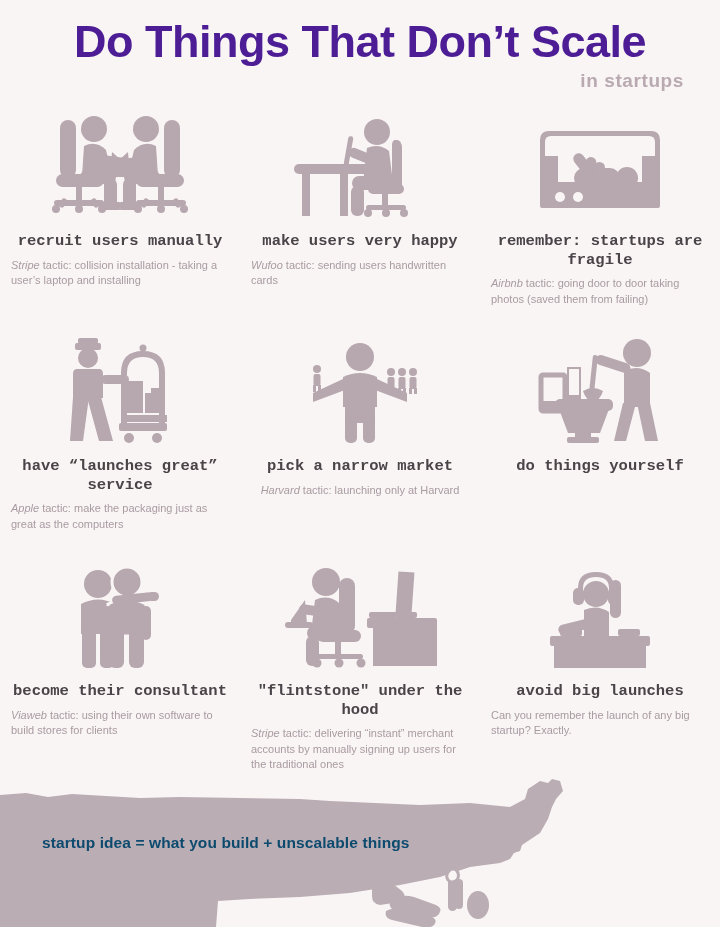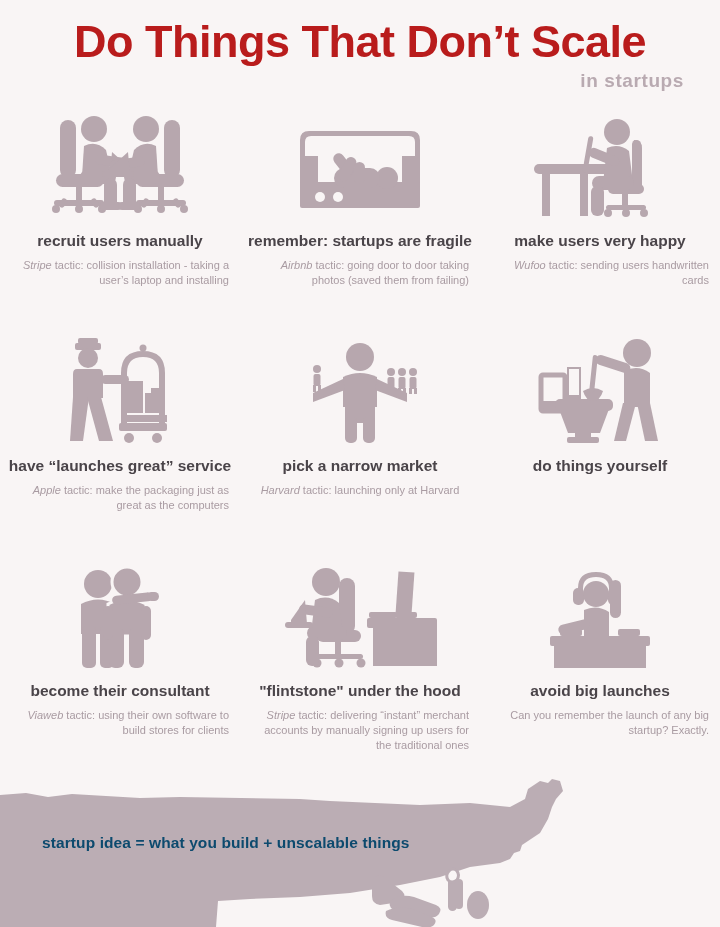--- a/index.html
+++ b/index.html
@@ -25,21 +25,21 @@
   
   .header {
     padding-top: 18px;
     text-align: center;
     position: relative;
     z-index: 3;
   }
   .main-title {
     font-size: 45px;
     font-weight: bold;
-    color: #b91c1c;
+    color: #4c1d95;
     letter-spacing: -0.5px;
     line-height: 1.05;
     margin: 0;
     padding: 0 10px;
   }
   .sub-title {
     font-size: 19px;
     color: #b9aab1;
     font-weight: bold;
     letter-spacing: 0.6px;
@@ -73,25 +73,26 @@
     justify-content: center;
   }
   .card-icon svg { display: block; }
   .card-title {
     font-size: 15.5px;
     font-weight: bold;
     color: #4a4449;
     text-align: center;
     margin-top: 14px;
     line-height: 1.2;
+    font-family: Liberation Mono, monospace;
   }
   .card-desc {
     font-size: 11px;
     color: #a99ba2;
-    text-align: right;
+    text-align: left;
     margin-top: 7px;
     line-height: 1.38;
     max-width: 218px;
   }
   .card-desc .brand { font-style: italic; }
 
   
   .footer {
     position: absolute;
     left: 0;
@@ -174,20 +175,60 @@
           <path d="M94 40 l-20 18 v4 h22 z"></path>
           <rect x="68" y="59" width="32" height="6" rx="3"></rect>
         </svg>
       </div>
       <div class="card-title">recruit users manually</div>
       <div class="card-desc"><span class="brand">Stripe</span><span> tactic: collision installation - taking a user’s laptop and installing</span></div>
     </div>
 
     <div class="card">
       <div class="card-icon">
+        <svg width="156" height="102" viewBox="0 0 156 102" fill="#b7a7ae">
+
+          <rect x="12" y="48" width="78" height="10" rx="5"></rect>
+
+          <rect x="20" y="58" width="8" height="42"></rect>
+          <rect x="58" y="58" width="8" height="42"></rect>
+
+          <path d="M112 24 q8 0 8 8 v42 h-8 v-42 q0-2 -2-2 z"></path>
+          <rect x="110" y="24" width="9" height="52" rx="4.5"></rect>
+
+          <rect x="86" y="68" width="36" height="10" rx="5"></rect>
+
+          <rect x="100" y="76" width="6" height="14"></rect>
+
+          <rect x="84" y="89" width="40" height="5" rx="2.5"></rect>
+          <circle cx="86" cy="97" r="4"></circle>
+            <circle cx="104" cy="97" r="4"></circle>
+            <circle cx="122" cy="97" r="4"></circle>
+
+          <circle cx="95" cy="16" r="13"></circle>
+
+          <path d="M85 32 q12 -5 22 3 l4 32 q-16 7 -30 0 z"></path>
+
+          <rect x="70" y="60" width="42" height="14" rx="7"></rect>
+
+          <rect x="69" y="70" width="13" height="30" rx="6"></rect>
+
+          <rect x="66" y="36" width="32" height="10" rx="5" transform="rotate(22 82 41)"></rect>
+
+          <rect x="60" y="48" width="16" height="9" rx="4.5"></rect>
+
+          <rect x="64" y="20" width="5" height="30" rx="2.5" transform="rotate(10 66 35)"></rect>
+        </svg>
+      </div>
+      <div class="card-title">make users very happy</div>
+      <div class="card-desc"><span class="brand">Wufoo</span><span> tactic: sending users handwritten cards</span></div>
+    </div>
+
+    <div class="card">
+      <div class="card-icon">
         <svg width="140" height="100" viewBox="0 0 140 100" fill="#b7a7ae">
 
           <path d="M10 22 q0 -9 9 -9 h102 q9 0 9 9 v16 h-5 v-14 q0 -6 -6 -6 h-98 q-6 0 -6 6 v14 h-5 z"></path>
 
           <rect x="10" y="38" width="18" height="32"></rect>
           <rect x="112" y="38" width="18" height="32"></rect>
           <rect x="10" y="64" width="120" height="26" rx="2"></rect>
           <circle cx="30" cy="79" r="5" fill="#f9f5f5"></circle>
           <circle cx="48" cy="79" r="5" fill="#f9f5f5"></circle>
 
@@ -196,60 +237,20 @@
           <rect x="44" y="50" width="46" height="20" rx="10"></rect>
 
           <rect x="48" y="34" width="11" height="26" rx="5.5" transform="rotate(-38 53 47)"></rect>
           <rect x="52" y="38" width="11" height="26" rx="5.5" transform="rotate(28 57 51)"></rect>
 
           <rect x="64" y="44" width="11" height="22" rx="5.5"></rect>
         </svg>
       </div>
       <div class="card-title">remember: startups are fragile</div>
       <div class="card-desc"><span class="brand">Airbnb</span><span> tactic:  going door to door taking photos (saved them from failing)</span></div>
-    </div>
-
-    <div class="card">
-      <div class="card-icon">
-        <svg width="156" height="102" viewBox="0 0 156 102" fill="#b7a7ae">
-
-          <rect x="12" y="48" width="78" height="10" rx="5"></rect>
-
-          <rect x="20" y="58" width="8" height="42"></rect>
-          <rect x="58" y="58" width="8" height="42"></rect>
-
-          <path d="M112 24 q8 0 8 8 v42 h-8 v-42 q0-2 -2-2 z"></path>
-          <rect x="110" y="24" width="9" height="52" rx="4.5"></rect>
-
-          <rect x="86" y="68" width="36" height="10" rx="5"></rect>
-
-          <rect x="100" y="76" width="6" height="14"></rect>
-
-          <rect x="84" y="89" width="40" height="5" rx="2.5"></rect>
-          <circle cx="86" cy="97" r="4"></circle>
-            <circle cx="104" cy="97" r="4"></circle>
-            <circle cx="122" cy="97" r="4"></circle>
-
-          <circle cx="95" cy="16" r="13"></circle>
-
-          <path d="M85 32 q12 -5 22 3 l4 32 q-16 7 -30 0 z"></path>
-
-          <rect x="70" y="60" width="42" height="14" rx="7"></rect>
-
-          <rect x="69" y="70" width="13" height="30" rx="6"></rect>
-
-          <rect x="66" y="36" width="32" height="10" rx="5" transform="rotate(22 82 41)"></rect>
-
-          <rect x="60" y="48" width="16" height="9" rx="4.5"></rect>
-
-          <rect x="64" y="20" width="5" height="30" rx="2.5" transform="rotate(10 66 35)"></rect>
-        </svg>
-      </div>
-      <div class="card-title">make users very happy</div>
-      <div class="card-desc"><span class="brand">Wufoo</span><span> tactic: sending users handwritten cards</span></div>
     </div>
 
     <div class="card">
       <div class="card-icon">
         <svg width="126" height="106" viewBox="0 0 126 106" fill="#b7a7ae">
 
           <rect x="18" y="6" width="26" height="7" rx="2"></rect>
           <rect x="21" y="1" width="20" height="6" rx="2"></rect>
 
           <circle cx="31" cy="21" r="10"></circle>

